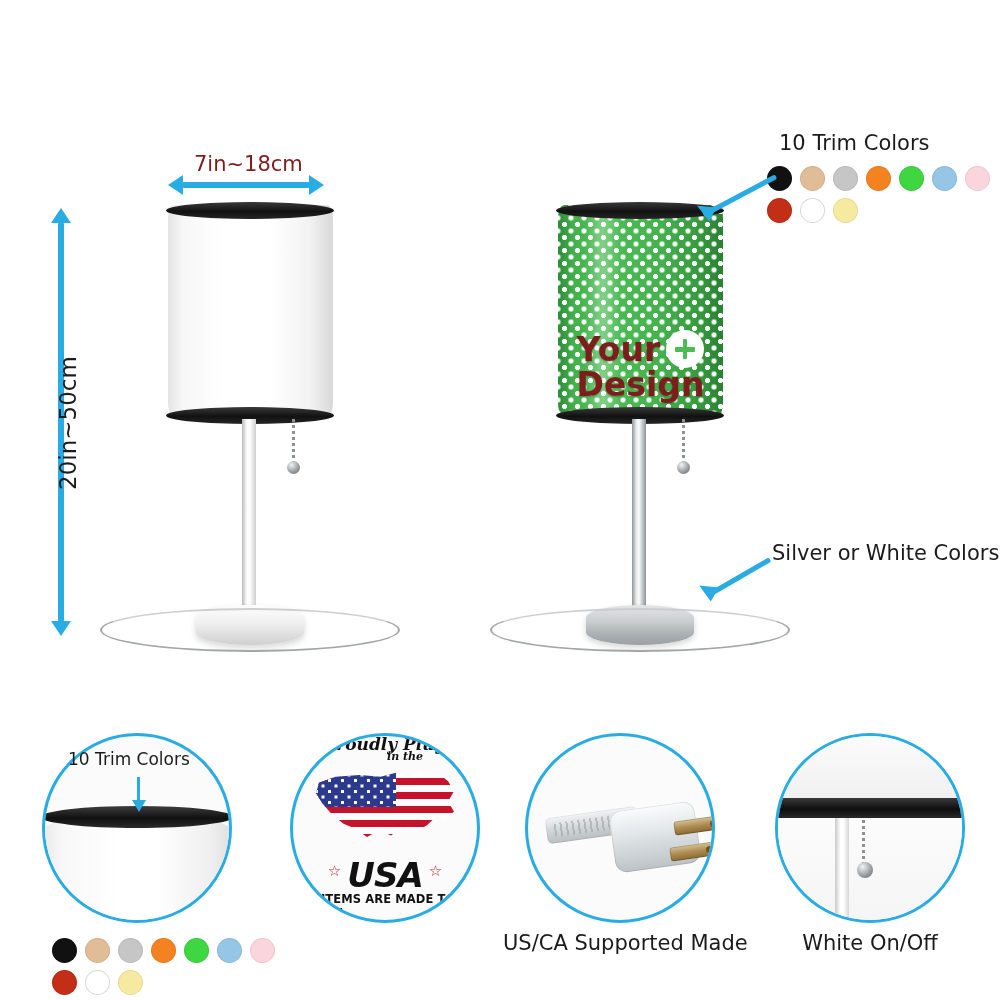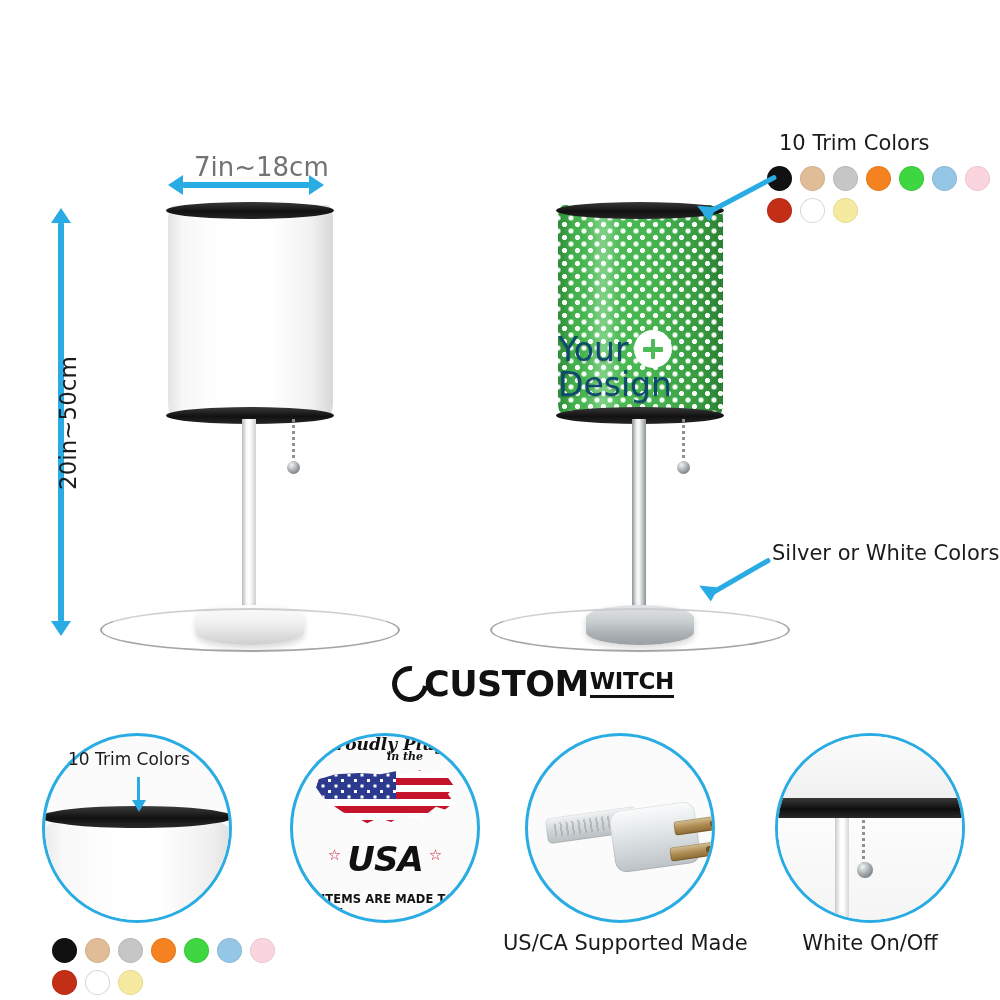--- a/index.html
+++ b/index.html
@@ -87,22 +87,22 @@
   .chain { position:absolute; width:3px; background:
       repeating-linear-gradient(180deg,#8d9194 0 3px, rgba(255,255,255,0) 3px 6px); }
   .chain-ball {
     position:absolute; width:13px; height:13px; border-radius:50%;
     background:radial-gradient(circle at 35% 30%,#f2f4f5,#9aa0a3 55%,#5c6265);
   }
 
   
   .design-overlay {
     position:absolute; left:0; right:0; bottom:16px;
-    display:flex; flex-direction:column; 
-    color:#0c4a6e; font-weight:normal; line-height:1.0;
+    display:flex; flex-direction:column; align-items:center;
+    color:#7f1d1d; font-weight:bold; line-height:1.0;
     font-family:"DejaVu Sans", sans-serif;
     text-shadow:0 1px 2px rgba(0,0,0,.25);
   }
   .dl-row { display:flex; align-items:center; gap:6px; }
   .dl-word { font-size:33px; }
   .plus-badge {
     width:38px; height:38px; border-radius:50%; background:#ffffff;
     position:relative; flex:none;
   }
   .plus-badge::before, .plus-badge::after {
@@ -126,21 +126,21 @@
     content:""; position:absolute; left:-7px; border-style:solid;
   }
   .arrow-v::before { top:-14px; border-width:0 10px 15px 10px; border-color:transparent transparent #29ace3 transparent; }
   .arrow-v::after  { bottom:-14px; border-width:15px 10px 0 10px; border-color:#29ace3 transparent transparent transparent; }
 
   .vtext {
     position:absolute; transform:rotate(-90deg); transform-origin:center;
     font-size:23px; color:#1b1b1b; white-space:nowrap;
     font-family:"DejaVu Sans", sans-serif;
   }
-  .dim-h-label { position:absolute; font-size:26px; color:#737373; font-family:"DejaVu Sans", sans-serif; white-space:nowrap; }
+  .dim-h-label { position:absolute; font-size:21px; color:#7f1d1d; font-family:"DejaVu Sans", sans-serif; white-space:nowrap; }
 
   .diag-arrow { position:absolute; }
   .diag-arrow .shaftd {
     position:absolute; height:5px; background:#29ace3; border-radius:2px;
     transform-origin:left center;
   }
   .diag-arrow .headd {
     position:absolute; width:0; height:0; border-style:solid;
   }
 
@@ -164,21 +164,21 @@
   }
 
   
   .usa-badge { position:absolute; inset:0; display:flex; flex-direction:column; align-items:center; justify-content:center; }
   .usa-script {
     font-family:"DejaVu Serif", serif; font-style:italic; font-weight:bold;
     font-size:17px; color:#111; line-height:1;
   }
   .usa-inthe { font-family:"DejaVu Serif", serif; font-style:italic; font-weight:bold; font-size:11px; color:#111; }
   .usa-big { font-size:34px; font-weight:bold; font-style:italic; color:#111; letter-spacing:-1px; line-height:1; font-family:"DejaVu Sans", sans-serif;margin-top:8px; }
-  .usa-sub { font-size:11.5px; font-weight:bold; color:#111; letter-spacing:.1px; font-family:"DejaVu Sans", sans-serif;margin-top:16px; }
+  .usa-sub { font-size:11.5px; font-weight:bold; color:#111; letter-spacing:.1px; font-family:"DejaVu Sans", sans-serif; }
   .us-map {
     width:150px; height:88px; position:relative;
     background:
       repeating-linear-gradient(180deg,#c5132c 0 7px,#ffffff 7px 14px);
     clip-path: polygon(
       6% 22%, 17% 15%, 33% 13%, 47% 15%, 58% 10%, 66% 16%, 73% 9%, 78% 14%,
       86% 12%, 92% 20%, 96% 32%, 92% 44%, 96% 56%, 90% 66%, 84% 62%, 78% 72%,
       70% 80%, 62% 74%, 54% 84%, 46% 78%, 38% 86%, 30% 76%, 22% 70%, 14% 58%,
       8% 46%, 4% 34%);
     box-shadow:0 0 0 1px rgba(0,0,0,.25);
@@ -350,28 +350,20 @@
     <div class="shaftd" style="left:76px; top:4px; width:82px; transform:rotate(152deg);"></div>
     <div class="headd" style="left:-4px; top:32px; border-width:8px 18px 8px 0; border-color:transparent #29ace3 transparent transparent; transform:rotate(28deg);"></div>
   </div>
 
   <div class="lbl" style="position:absolute; left:772px; top:541px; font-size:21px; font-family:'DejaVu Sans',sans-serif;">Silver or White Colors</div>
   <div class="diag-arrow" style="left:700px; top:555px; width:80px; height:50px;">
     <div class="shaftd" style="left:70px; top:2px; width:72px; transform:rotate(150deg);"></div>
     <div class="headd" style="left:-2px; top:27px; border-width:8px 18px 8px 0; border-color:transparent #29ace3 transparent transparent; transform:rotate(30deg);"></div>
   </div>
 
-  <div class="logo" style="left:392px; top:664px;">
-    <div class="logo-c"></div>
-    <div class="logo-custom">CUSTOM</div>
-    <div class="logo-witch-wrap">
-      <div class="logo-witch">WITCH</div>
-      <div class="logo-rule"></div>
-    </div>
-  </div>
 
   <div class="feature" style="left:42px; top:733px; width:220px; height:190px;">
     <div class="circle" style="left:0; top:0; width:190px; height:190px;">
       <div class="tc-shade"></div>
       <div class="tc-trim"></div>
     </div>
     <div class="feature-cap" style="left:26px; top:16px; font-size:17px;">10 Trim Colors</div>
     <div class="tc-down-arrow" style="left:95px; top:44px; height:24px;"></div>
   </div>
   <div class="swatch-wrap" id="swatches-bottom" style="left:52px; top:938px; width:250px;">

